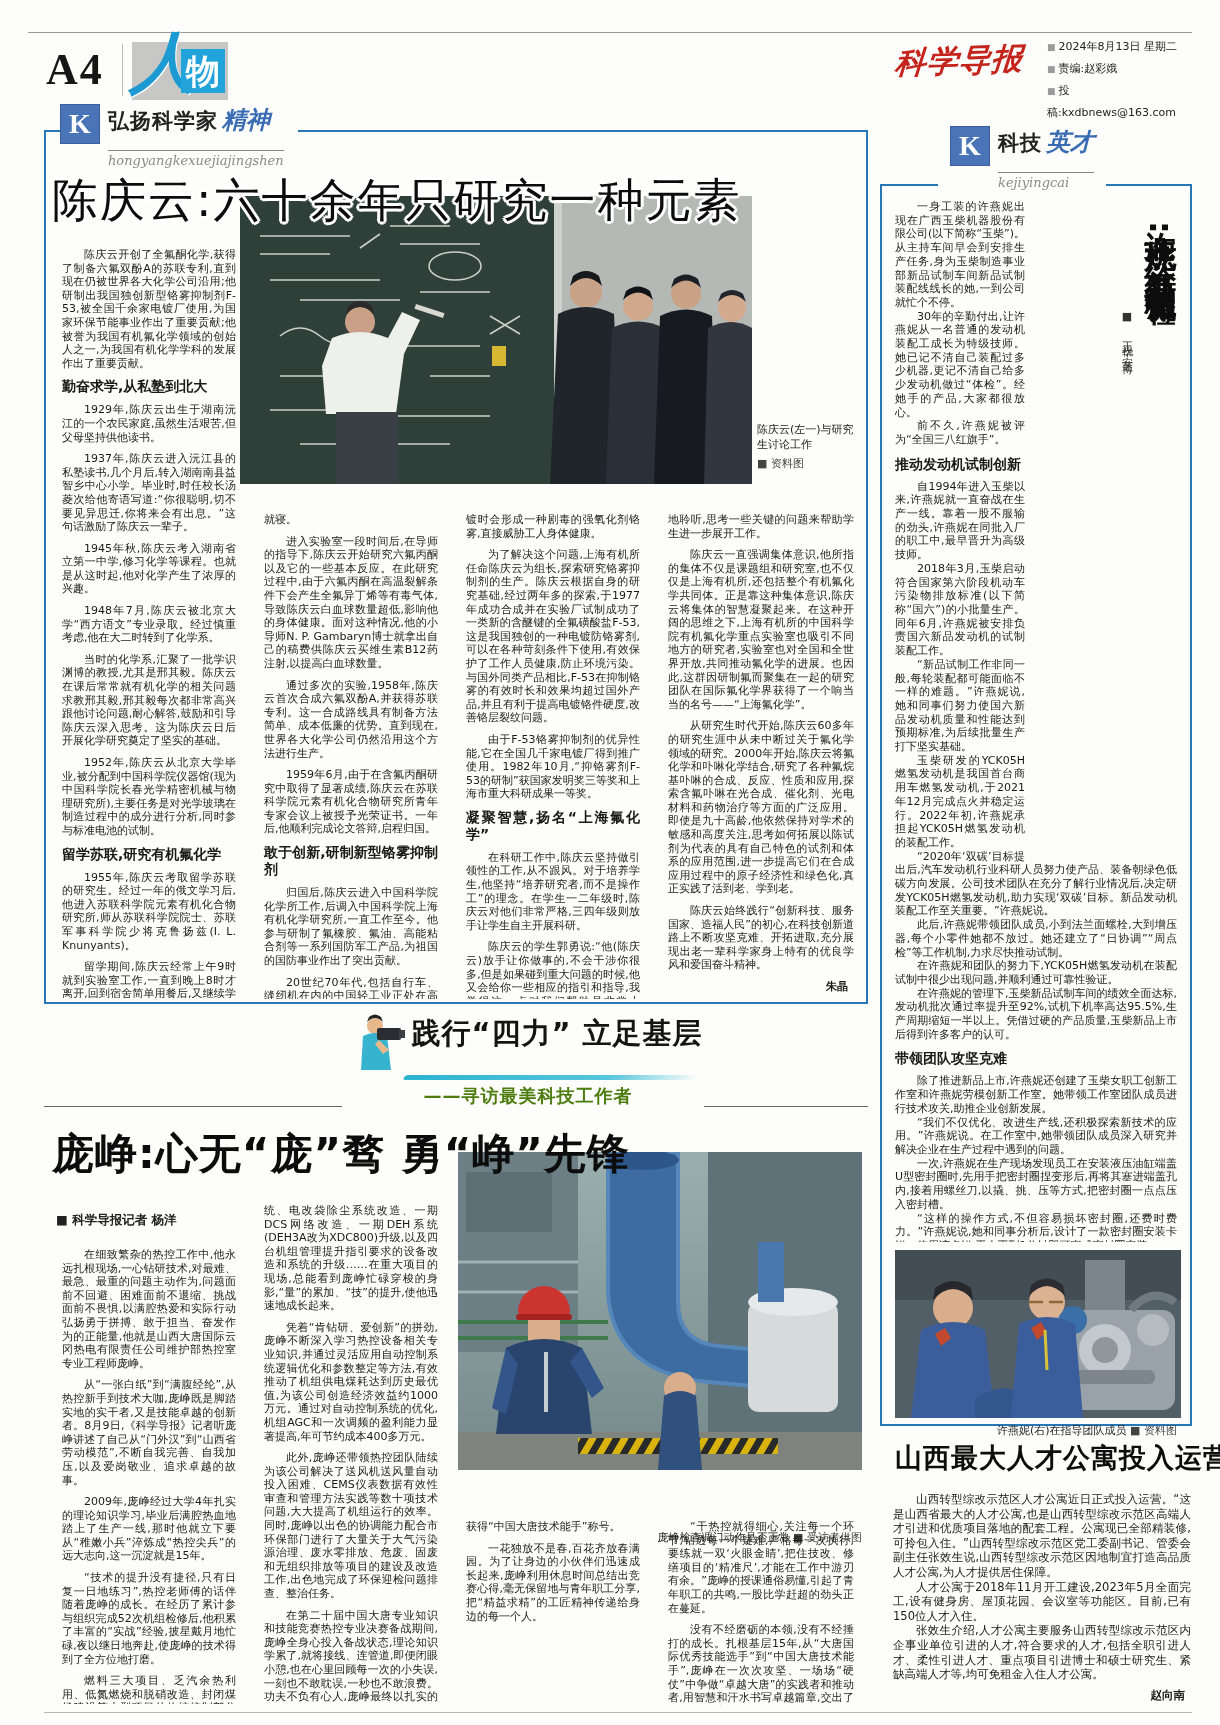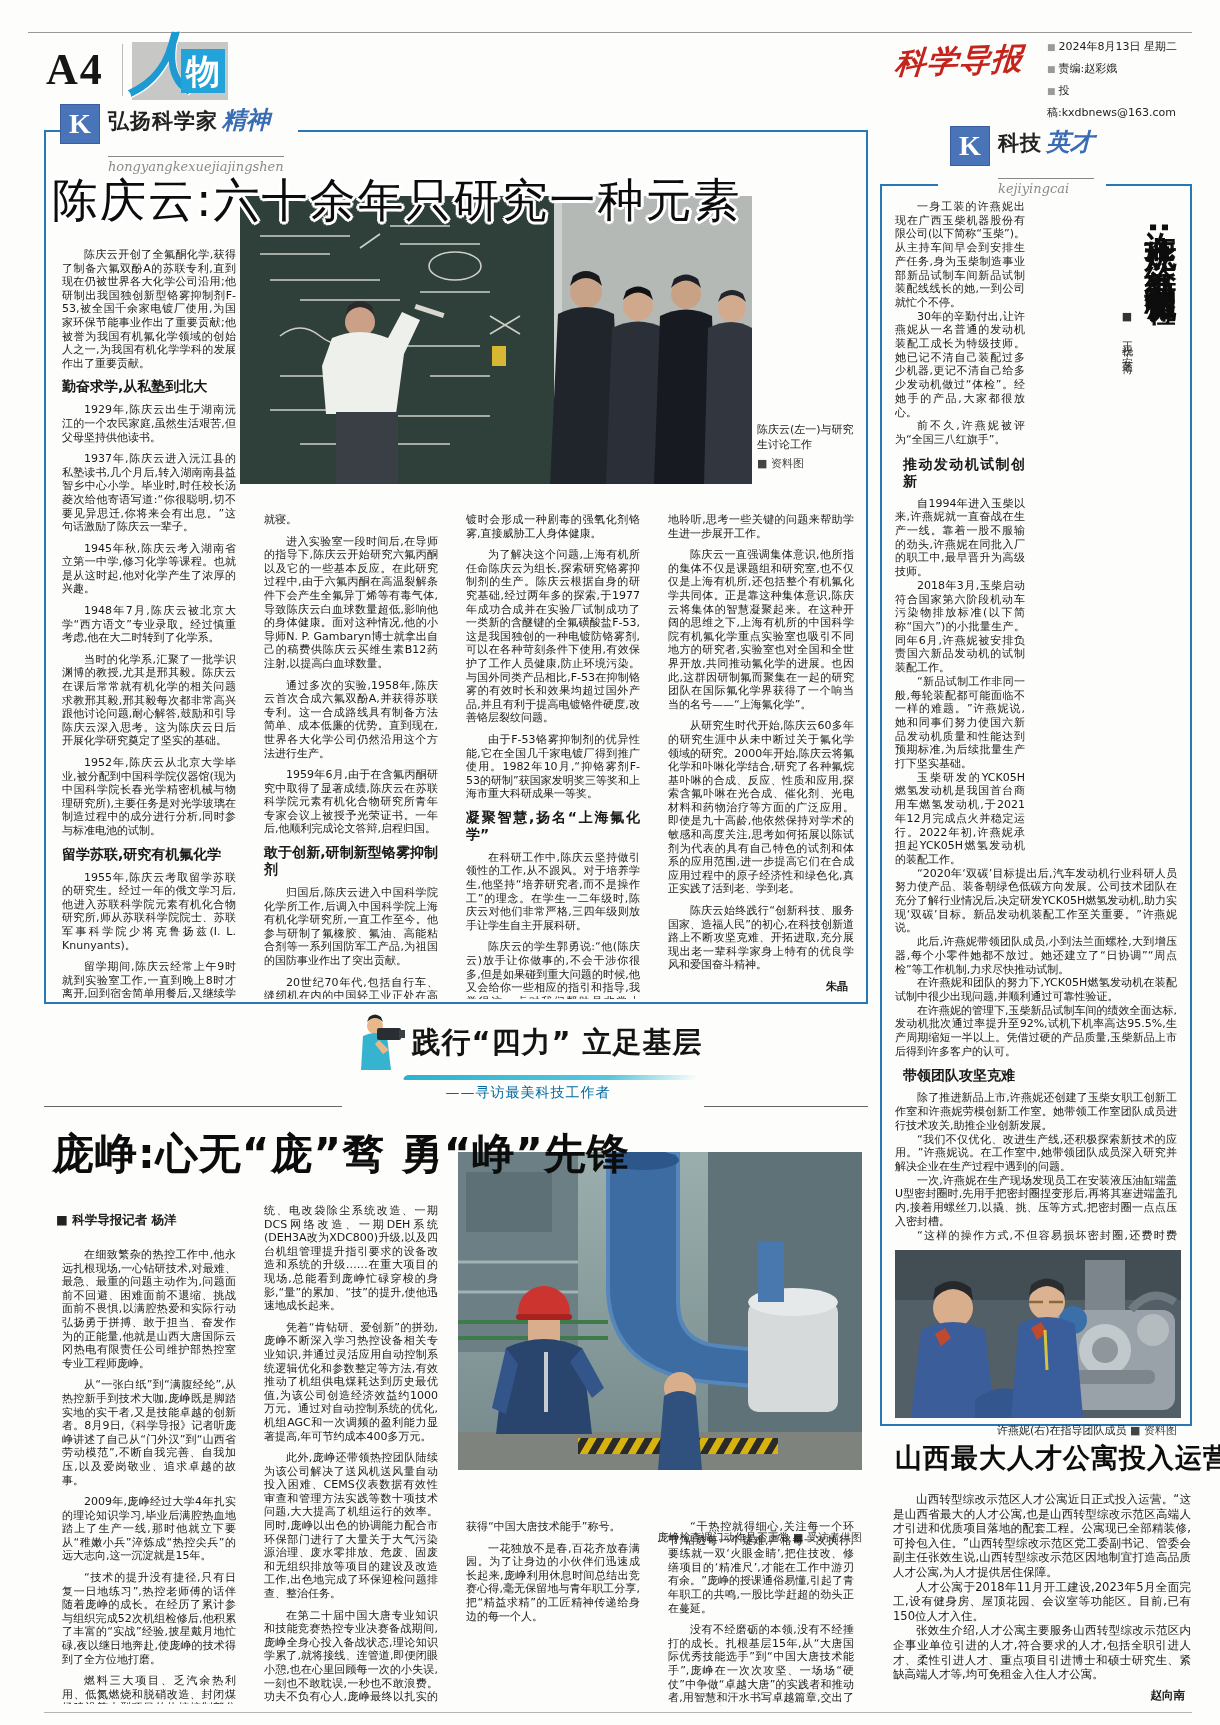--- a/index.html
+++ b/index.html
@@ -22,52 +22,52 @@
   .masthead { position:absolute; left:895px; top:40px; width:140px; font-size:31px; font-weight:900; color:#c5241d; font-family:"Liberation Serif", serif; font-style:italic; transform:skewX(-6deg) rotate(-2deg); letter-spacing:1px; }
   .hdr-info { position:absolute; left:1047px; top:36px; width:150px; font-size:11px; line-height:21px; color:#222; }
   .hdr-info .b { color:#9a9a9a; font-size:9px; margin-right:3px; }
 
   
   .bluebox { border:2px solid #2878b8; background:transparent; }
   .col { position:absolute; font-size:11px; line-height:13.6px; color:#191919; overflow:hidden; text-align:justify; }
   .col p { margin:8px; text-align:justify; }
   .pt-p { text-indent:2em; }
   .pt-pc { text-indent:0; }
-  .pt-h { font-weight:700; font-size:14px; text-indent:0; margin:9px 0 7px 8px; line-height:17px; }
+  .pt-h { font-weight:700; font-size:14px; text-indent:0; margin:9px 0 7px 0; line-height:17px; }
   .pt-author { text-align:right !important; font-weight:700; text-indent:0; margin-top:6px; padding-right:6px; }
   .caption { font-size:11px; line-height:15px; color:#222; }
   .caption .credit { color:#444; }
 
   
   .kbadge { width:40px; height:40px; background:#4a74b8; border:1px solid #3a5f9c; position:relative; flex:0 0 auto; }
   .kbadge span { display:block; text-align:center; color:#fff; font-family:"Liberation Serif", serif; font-weight:700; font-size:28px; line-height:38px; }
   .banner1 { position:absolute; left:60px; top:104px; background:#fdfdfb; display:flex; gap:8px; padding:0 14px 0 0; z-index:6; }
-  .banner-txt .row1 { display:flex; align-items:baseline; gap:4px; border-bottom:1px solid #888; padding-bottom:20px; }
+  .banner-txt .row1 { display:flex; align-items:baseline; gap:4px; border-bottom:1px solid #888; padding-bottom:14px; }
   .banner-main { font-size:21px; font-weight:700; color:#222; letter-spacing:1px; }
   .banner-script { font-size:24px; font-weight:700; color:#3a6cb4; font-style:italic; font-family:"Liberation Serif", serif; }
   .banner-pinyin { font-size:13px; font-style:italic; color:#8a8a8a; font-family:"DejaVu Serif", serif; margin-top:2px; }
   .banner3 { position:absolute; left:938px; top:126px; background:#fdfdfb; display:flex; gap:8px; padding:0 12px; z-index:6; }
 
   
   .a1-box { position:absolute; left:44px; top:130px; width:824px; height:874px; }
   .headline1 { position:absolute; left:52px; top:170px; width:812px; z-index:5;
     font-size:46px; font-weight:400; letter-spacing:2px; color:#0c0c0c; white-space:nowrap;
     text-shadow:-2px -2px 0 #fff,2px -2px 0 #fff,-2px 2px 0 #fff,2px 2px 0 #fff,0 -3px 0 #fff,0 3px 0 #fff,-3px 0 0 #fff,3px 0 0 #fff; }
   .photo1 { position:absolute; left:240px; top:196px; width:512px; height:288px; z-index:1; }
   .caption1 { position:absolute; left:757px; top:422px; width:106px; }
   .caption1 .credit { display:block; margin-top:4px; }
 
   
   .rule-l { position:absolute; left:44px; top:1106px; width:298px; height:1px; background:#666; }
   .rule-r { position:absolute; left:704px; top:1106px; width:164px; height:1px; background:#666; }
   .banner2 { position:absolute; left:348px; top:1014px; width:360px; text-align:center; }
-  .banner2-top { display:flex; align-items:center; justify-content:center; gap:6px; }
+  .banner2-top { display:flex; align-items:flex-start; justify-content:center; gap:6px; }
   .banner2-title { font-size:29px; font-weight:900; color:#141414; letter-spacing:1px; white-space:nowrap; }
   .swoosh { height:5px; margin:3px 10px 4px 56px; background:linear-gradient(90deg,#2ab3cf,#57c6dd 70%,rgba(87,198,221,0)); border-radius:3px; transform:skewX(-30deg); }
-  .banner2-sub { font-size:14px; font-weight:400; color:#0369a1; letter-spacing:1px; }
+  .banner2-sub { font-size:18px; font-weight:700; color:#4d7c0f; letter-spacing:1px; }
   .headline2 { position:absolute; left:52px; top:1126px; width:640px; z-index:5; font-size:42px; font-weight:900; letter-spacing:1px; color:#0c0c0c; white-space:nowrap; }
   .byline2 { position:absolute; left:56px; top:1212px; font-size:12.5px; font-weight:700; color:#222; }
   .photo2 { position:absolute; left:458px; top:1152px; width:404px; height:318px; }
   .caption2 { position:absolute; left:458px; top:1530px; width:404px; text-align:right; }
   .pagebottom { position:absolute; left:44px; top:1712px; width:1148px; height:1px; background:#b5b5b5; }
 
   
   .a3-box { position:absolute; left:880px; top:184px; width:312px; height:1242px; padding:14px 13px 10px 13px; }
   .a3-text { height:1042px; overflow:hidden; font-size:11px; line-height:13.7px; text-align:justify; color:#191919; }
   .a3-text p { text-align:justify; }

